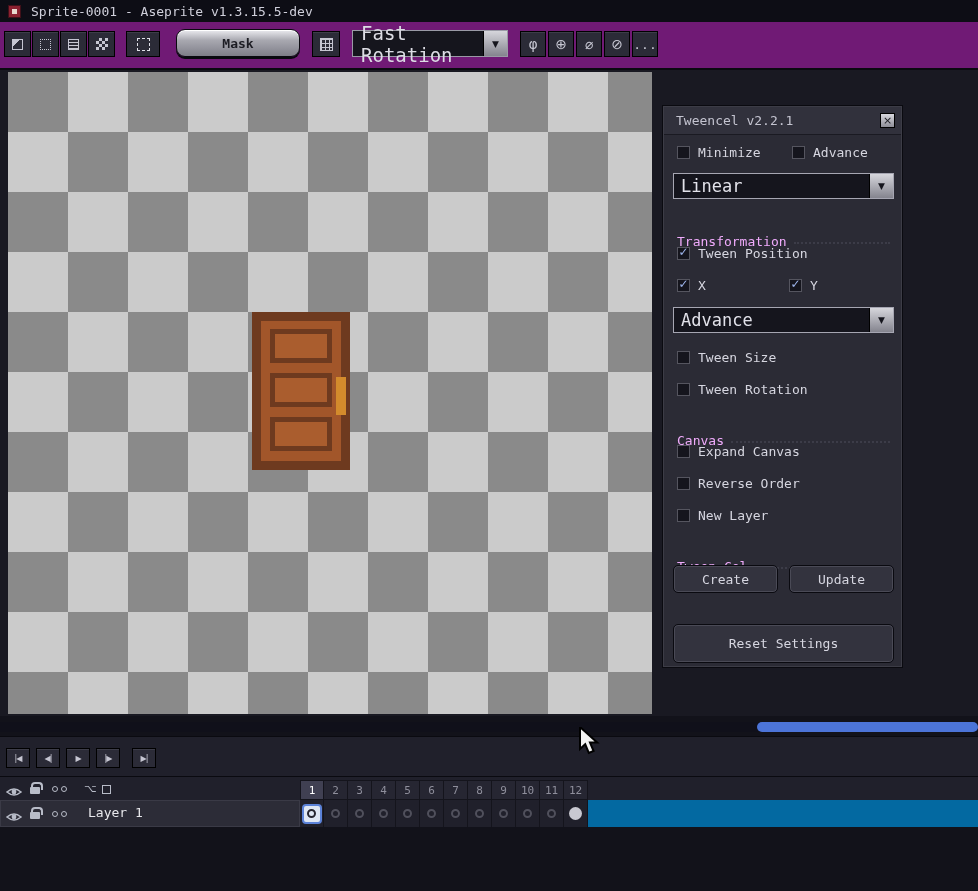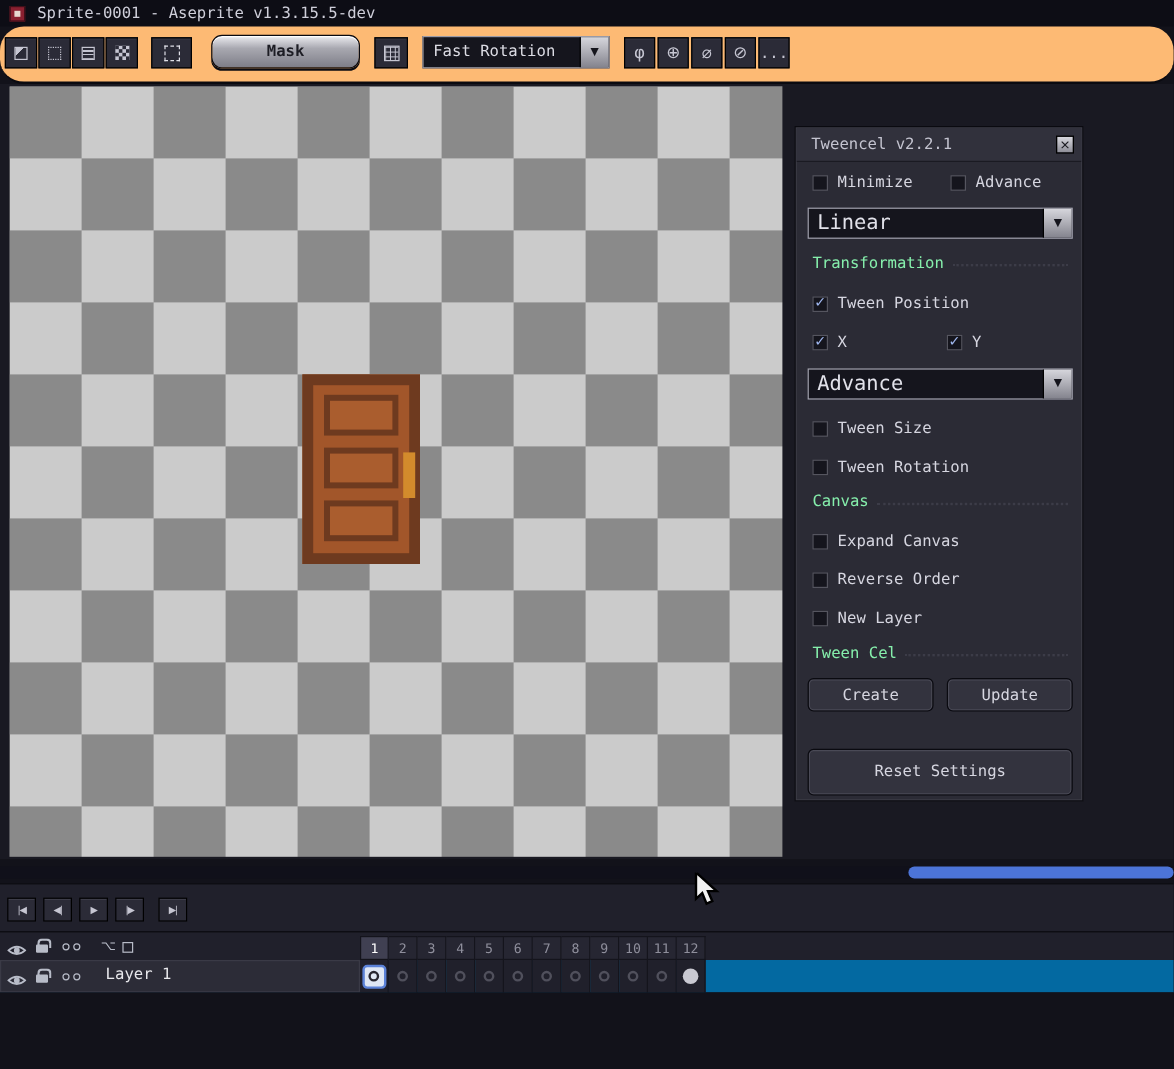--- a/index.html
+++ b/index.html
@@ -11,21 +11,21 @@
   
   .titlebar { position:absolute; left:0; top:0; width:978px; height:22px;
               background:#0d0d15; display:flex; align-items:center; }
   .app-icon { width:13px; height:13px; margin-left:8px; background:#8a2030;
               border:1px solid #401019; position:relative; }
   .app-icon::after { content:""; position:absolute; left:3px; top:3px; width:5px; height:5px; background:#e8d8d0; }
   .titlebar-text { margin-left:10px; font-size:13px; color:#cfcfda; }
 
   
   .toolbar { position:absolute; left:0; top:22px; width:978px; height:48px;
-             background:#fdba74; border-bottom:2px solid #0a0a10;border-radius:20px; }
+             background:#701a75; border-bottom:2px solid #0a0a10; }
   .tbtn { position:absolute; top:9px; height:26px; background:#2b2b37;
           border:1px solid #000; box-shadow:inset 0 1px 0 #3d3d49;
           display:flex; align-items:center; justify-content:center; color:#c6c6d2; }
   .ic-a { width:11px; height:11px; border:1px solid #c6c6d2; background:linear-gradient(135deg,#c6c6d2 35%,transparent 35%); }
   .ic-b { width:11px; height:11px; border:1px dotted #c6c6d2; }
   .ic-c { width:11px; height:11px; border:1px solid #c6c6d2;
           background:repeating-linear-gradient(0deg,#c6c6d2 0 1px,transparent 1px 3px); }
   .ic-d { width:12px; height:12px; background:repeating-conic-gradient(#c6c6d2 0 25%,transparent 0 50%) 0 0/6px 6px; }
   .ic-ants { width:13px; height:13px; border:1px dashed #e0e0e8; }
   .ic-grid { width:13px; height:13px; border:1px solid #c6c6d2;
@@ -33,21 +33,21 @@
                         linear-gradient(90deg,#c6c6d2 1px,transparent 1px) 0 0/4px 4px; }
   .mask-btn { position:absolute; left:176px; top:7px; width:124px; height:28px;
               border-radius:9px; border:1px solid #0a0a10;
               background:linear-gradient(#ececf0,#a8a8b0 40%,#7e7e88);
               box-shadow:0 2px 0 #0a0a10, inset 0 1px 0 #ffffff;
               color:#1d1d24; font-size:13px; font-weight:bold;
               display:flex; align-items:center; justify-content:center; }
   .tb-combo { position:absolute; left:352px; top:8px; width:156px; height:27px;
               background:#15151d; border:1px solid #9a9aa6; display:flex; align-items:stretch; }
   .tb-combo .txt { flex:1; display:flex; align-items:center; padding-left:8px;
-                   font-size:13px; color:#dcdce4; }
+                   font-size:19px; color:#dcdce4; }
   .combo-arrow { width:24px; background:linear-gradient(#d6d6dc,#84848e);
                  border-left:1px solid #000; display:flex; align-items:center;
                  justify-content:center; color:#15151d; font-size:9px;
                  font-family:"DejaVu Sans",sans-serif; }
   .tb-glyph { font-family:"DejaVu Sans",sans-serif; font-size:14px; color:#c6c6d2; }
 
   
   .workspace { position:absolute; left:0; top:70px; width:978px; height:646px; background:#191922; }
   .canvas { position:absolute; left:8px; top:2px; width:644px; height:642px;
             background:repeating-conic-gradient(#cbcbcb 0% 25%, #8a8a8a 0% 50%);
@@ -70,22 +70,22 @@
   .dlg-close { position:absolute; right:7px; top:7px; width:15px; height:15px;
                background:linear-gradient(#d8d8de,#8e8e98); border:1px solid #000;
                color:#1a1a20; font-size:11px; display:flex; align-items:center;
                justify-content:center; font-family:"DejaVu Sans",sans-serif; }
   .opt { position:absolute; display:flex; align-items:center; gap:8px; height:16px; }
   .cb { width:13px; height:13px; background:#15151d; border:1px solid #55555f;
         display:flex; align-items:center; justify-content:center;
         font-family:"DejaVu Sans",sans-serif; }
   .cb.checked::after { content:"✓"; color:#9fb6ee; font-size:12px; font-weight:bold; margin-top:-2px; }
   .opt .lbl { font-size:13px; color:#d6d6e0; white-space:nowrap; }
-  .section { position:absolute; left:14px; right:12px; font-size:13px; color:#86efac;
-             display:flex; align-items:center; gap:7px; }
+  .section { position:absolute; left:14px; right:12px; font-size:13px; color:#f0abfc;
+             display:flex; align-items:center; gap:7px;margin-top:22px; }
   .section::after { content:""; flex:1; border-top:2px dotted #3c3c48; margin-top:3px; }
   .dd { position:absolute; background:#15151d; border:1px solid #a6a6b2; display:flex; align-items:stretch; }
   .dd .txt { flex:1; display:flex; align-items:center; padding-left:7px; font-size:17px; color:#e2e2ea; }
   .dd .arrow { width:24px; background:linear-gradient(#d6d6dc,#84848e); border-left:1px solid #000;
                display:flex; align-items:center; justify-content:center; color:#15151d;
                font-size:9px; font-family:"DejaVu Sans",sans-serif; }
   .dlg-btn { position:absolute; background:#33333e; border:1px solid #0a0a10;
              box-shadow:inset 0 0 0 1px #4a4a56; border-radius:5px;
              display:flex; align-items:center; justify-content:center;
              font-size:13px; color:#d6d6e0; }

